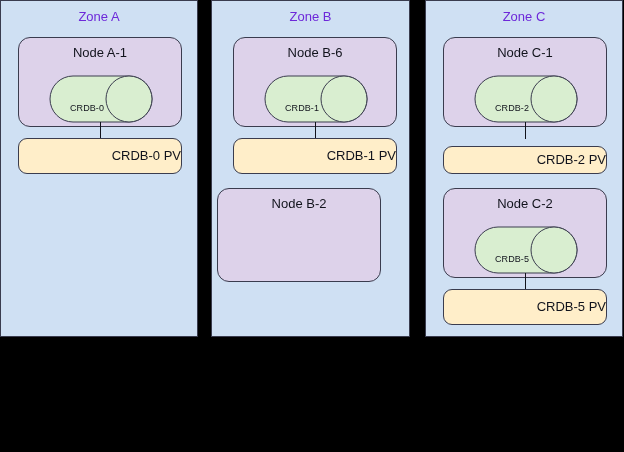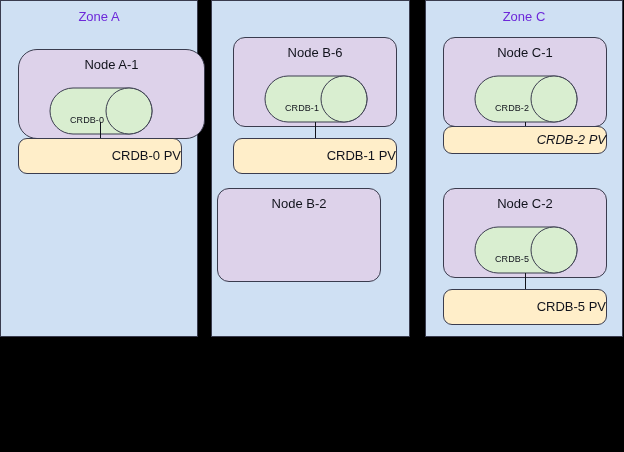--- a/index.html
+++ b/index.html
@@ -114,40 +114,41 @@
   }
 </style>
 </head>
 <body>
 
 <div id="canvas">
 
   <div class="zone" style="left:0px; top:0px; width:198px; height:337px;">
     <div class="zone-title">Zone A</div>
 
-    <div class="node" style="left:17px; top:48px; width:187px; height:90px;border-radius:19px;">
+    <div class="node" style="left:17px; top:36px; width:164px; height:90px;">
       <div class="node-title">Node A-1</div>
 
       <div class="cyl" style="left:30px; top:37px; width:104px; height:48px;">
         <svg width="104" height="48" viewBox="0 0 104 48">
           <path d="M 24 1 L 80 1 A 23 23 0 0 1 80 47 L 24 47 A 23 23 0 0 1 24 1 Z" fill="#d9eed0" stroke="#3a3c4e" stroke-width="1"></path>
           <ellipse cx="80" cy="24" rx="23" ry="23" fill="#d9eed0" stroke="#3a3c4e" stroke-width="1"></ellipse>
         </svg>
         <div class="cyl-label">CRDB-0</div>
       </div>
     </div>
 
     <div class="connector" style="left:99px; top:121px; height:17px;"></div>
 
     <div class="pv" style="left:17px; top:137px; width:164px; height:36px;">
       <span class="pv-label">CRDB-0 PV</span>
     </div>
   </div>
 
   <div class="zone" style="left:211px; top:0px; width:199px; height:337px;">
+    <div class="zone-title">Zone B</div>
 
     <div class="node" style="left:21px; top:36px; width:164px; height:90px;">
       <div class="node-title">Node B-6</div>
 
       <div class="cyl" style="left:30px; top:37px; width:104px; height:48px;text-decoration:underline;">
         <svg width="104" height="48" viewBox="0 0 104 48">
           <path d="M 24 1 L 80 1 A 23 23 0 0 1 80 47 L 24 47 A 23 23 0 0 1 24 1 Z" fill="#d9eed0" stroke="#3a3c4e" stroke-width="1"></path>
           <ellipse cx="80" cy="24" rx="23" ry="23" fill="#d9eed0" stroke="#3a3c4e" stroke-width="1"></ellipse>
         </svg>
         <div class="cyl-label">CRDB-1</div>
@@ -175,21 +176,21 @@
         <svg width="104" height="48" viewBox="0 0 104 48">
           <path d="M 24 1 L 80 1 A 23 23 0 0 1 80 47 L 24 47 A 23 23 0 0 1 24 1 Z" fill="#d9eed0" stroke="#3a3c4e" stroke-width="1"></path>
           <ellipse cx="80" cy="24" rx="23" ry="23" fill="#d9eed0" stroke="#3a3c4e" stroke-width="1"></ellipse>
         </svg>
         <div class="cyl-label">CRDB-2</div>
       </div>
     </div>
 
     <div class="connector" style="left:99px; top:121px; height:17px;"></div>
 
-    <div class="pv" style="left:17px; top:125px; width:164px; height:28px;font-style:italic;">
+    <div class="pv" style="left:17px; top:145px; width:164px; height:28px;">
       <span class="pv-label">CRDB-2 PV</span>
     </div>
 
     <div class="node" style="left:17px; top:187px; width:164px; height:90px;">
       <div class="node-title">Node C-2</div>
 
       <div class="cyl" style="left:30px; top:37px; width:104px; height:48px;">
         <svg width="104" height="48" viewBox="0 0 104 48">
           <path d="M 24 1 L 80 1 A 23 23 0 0 1 80 47 L 24 47 A 23 23 0 0 1 24 1 Z" fill="#d9eed0" stroke="#3a3c4e" stroke-width="1"></path>
           <ellipse cx="80" cy="24" rx="23" ry="23" fill="#d9eed0" stroke="#3a3c4e" stroke-width="1"></ellipse>

